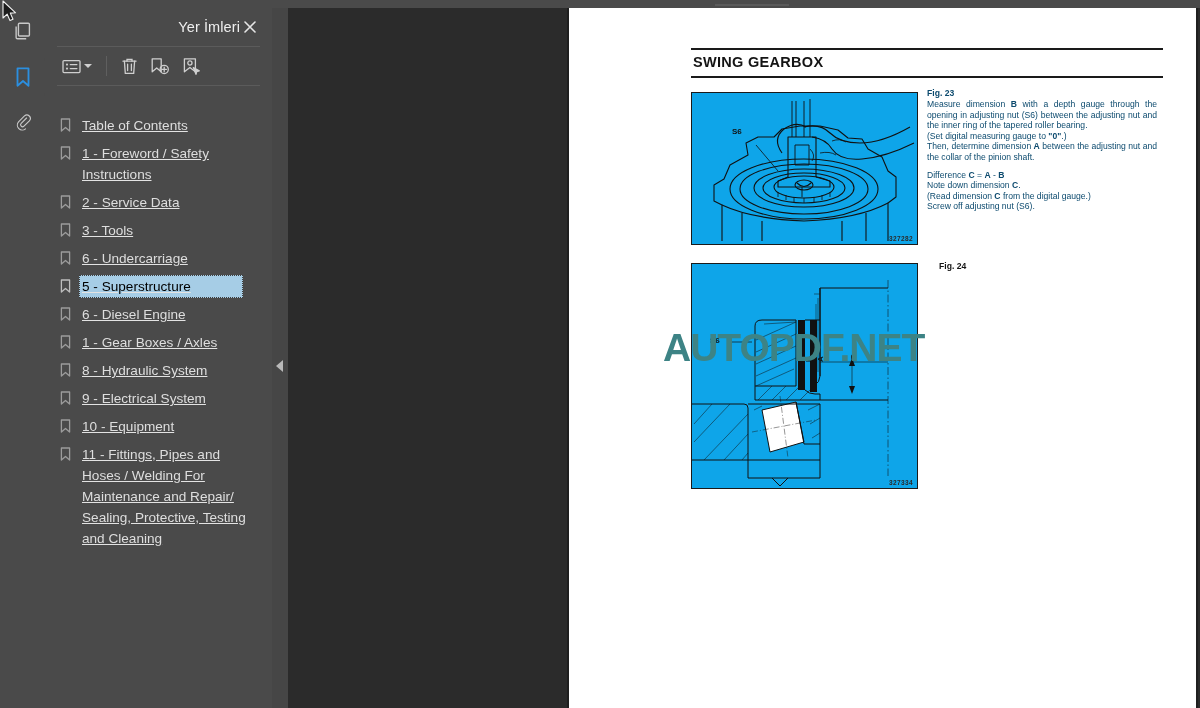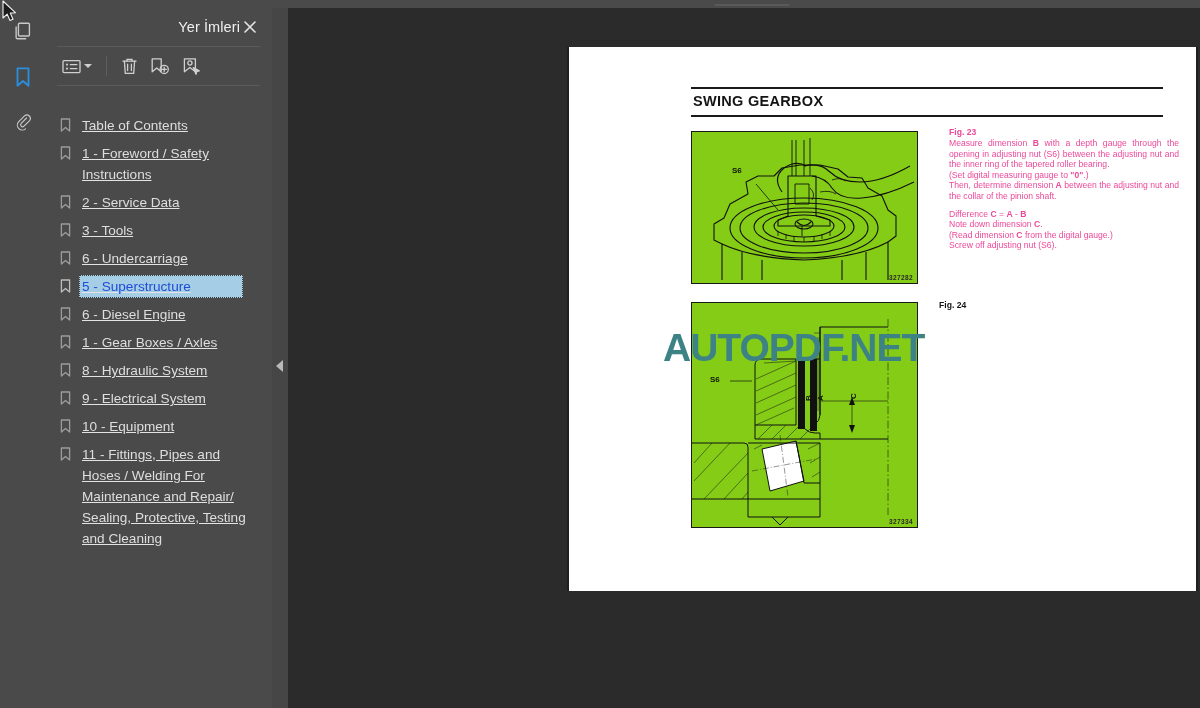--- a/index.html
+++ b/index.html
@@ -73,21 +73,21 @@
   .bm-row {
     display: flex; align-items: flex-start;
     padding: 2px 0 3px 0; min-height: 24px;
   }
   .bm-ico { flex: 0 0 26px; padding-top: 4px; padding-left: 7px; }
   .bm-label {
     font-size: 13.6px; line-height: 21px; color: #dedede;
     padding: 1px 4px 1px 3px;
   }
   .bm-row.selected .bm-label {
-    background: #a6cde6; color: #1d4ed8;
+    background: #a6cde6; color: #000000;
     outline: 1px dotted #3e3e3e; outline-offset: -1px;
     display: block; width: 164px;
   }
 
   
   #collapse-strip {
     position: absolute; left: 272px; top: 8px;
     width: 16px; height: 700px;
     background: #464646;
   }
@@ -110,64 +110,63 @@
   }
   #viewer {
     position: absolute; left: 288px; top: 8px;
     width: 912px; height: 700px;
     background: #2b2b2b;
   }
 
   
   #page {
     position: absolute; left: 279px; top: 0px;
-    width: 631px; height: 544px;
+    width: 631px; height: 700px;
     background: #ffffff;
     border-left: 2px solid #1f1f1f;
     border-right: 2px solid #1f1f1f;
-    margin-top: 39px;
   }
   #page-inner { position: absolute; inset: 0; padding: 0; }
 
   
   #doc-head {
     position: absolute; left: 122px; top: 40px; width: 472px;
   }
   #doc-head .rule-top { height: 2px; background: #1a1a1a; }
   #doc-head .rule-bot { height: 2px; background: #1a1a1a; margin-top: 3px; }
   #doc-head .title {
     font-size: 14.5px; font-weight: bold; color: #141414;
     padding: 4px 0 3px 2px; letter-spacing: .3px;
   }
 
   
   .figbox {
-    position: absolute; background: #84cc16;
+    position: absolute; background: #0ea5e9;
     border: 1.5px solid #1a1a1a;
     overflow: hidden;
   }
   #fig23-box { left: 122px; top: 84px; width: 227px; height: 153px; }
   #fig24-box { left: 122px; top: 255px; width: 227px; height: 226px; }
   .fig-num {
     position: absolute; right: 4px; bottom: 2px;
     font-size: 6.5px; font-weight: bold; color: #2a2a2a;
     letter-spacing: .4px;
   }
   .fig-tag {
     position: absolute; font-size: 8px; font-weight: bold; color: #111;
   }
   .fig-tag-v {
     position: absolute; font-size: 8px; font-weight: bold; color: #111;
     transform: rotate(-90deg); transform-origin: left top;
   }
 
   
   #fig23-text {
-    position: absolute; left: 380px; top: 80px; width: 230px;
-    color: #ec4899;
+    position: absolute; left: 358px; top: 80px; width: 230px;
+    color: #0c4a6e;
   }
   #fig24-text {
     position: absolute; left: 370px; top: 253px; width: 230px;
     color: #141414;
   }
   .fig-cap { font-size: 8.6px; font-weight: bold; margin-bottom: 1px; }
   .fig-para {
     font-size: 8.6px; line-height: 10.6px;
     text-align: justify; margin-bottom: 0px;
   }

